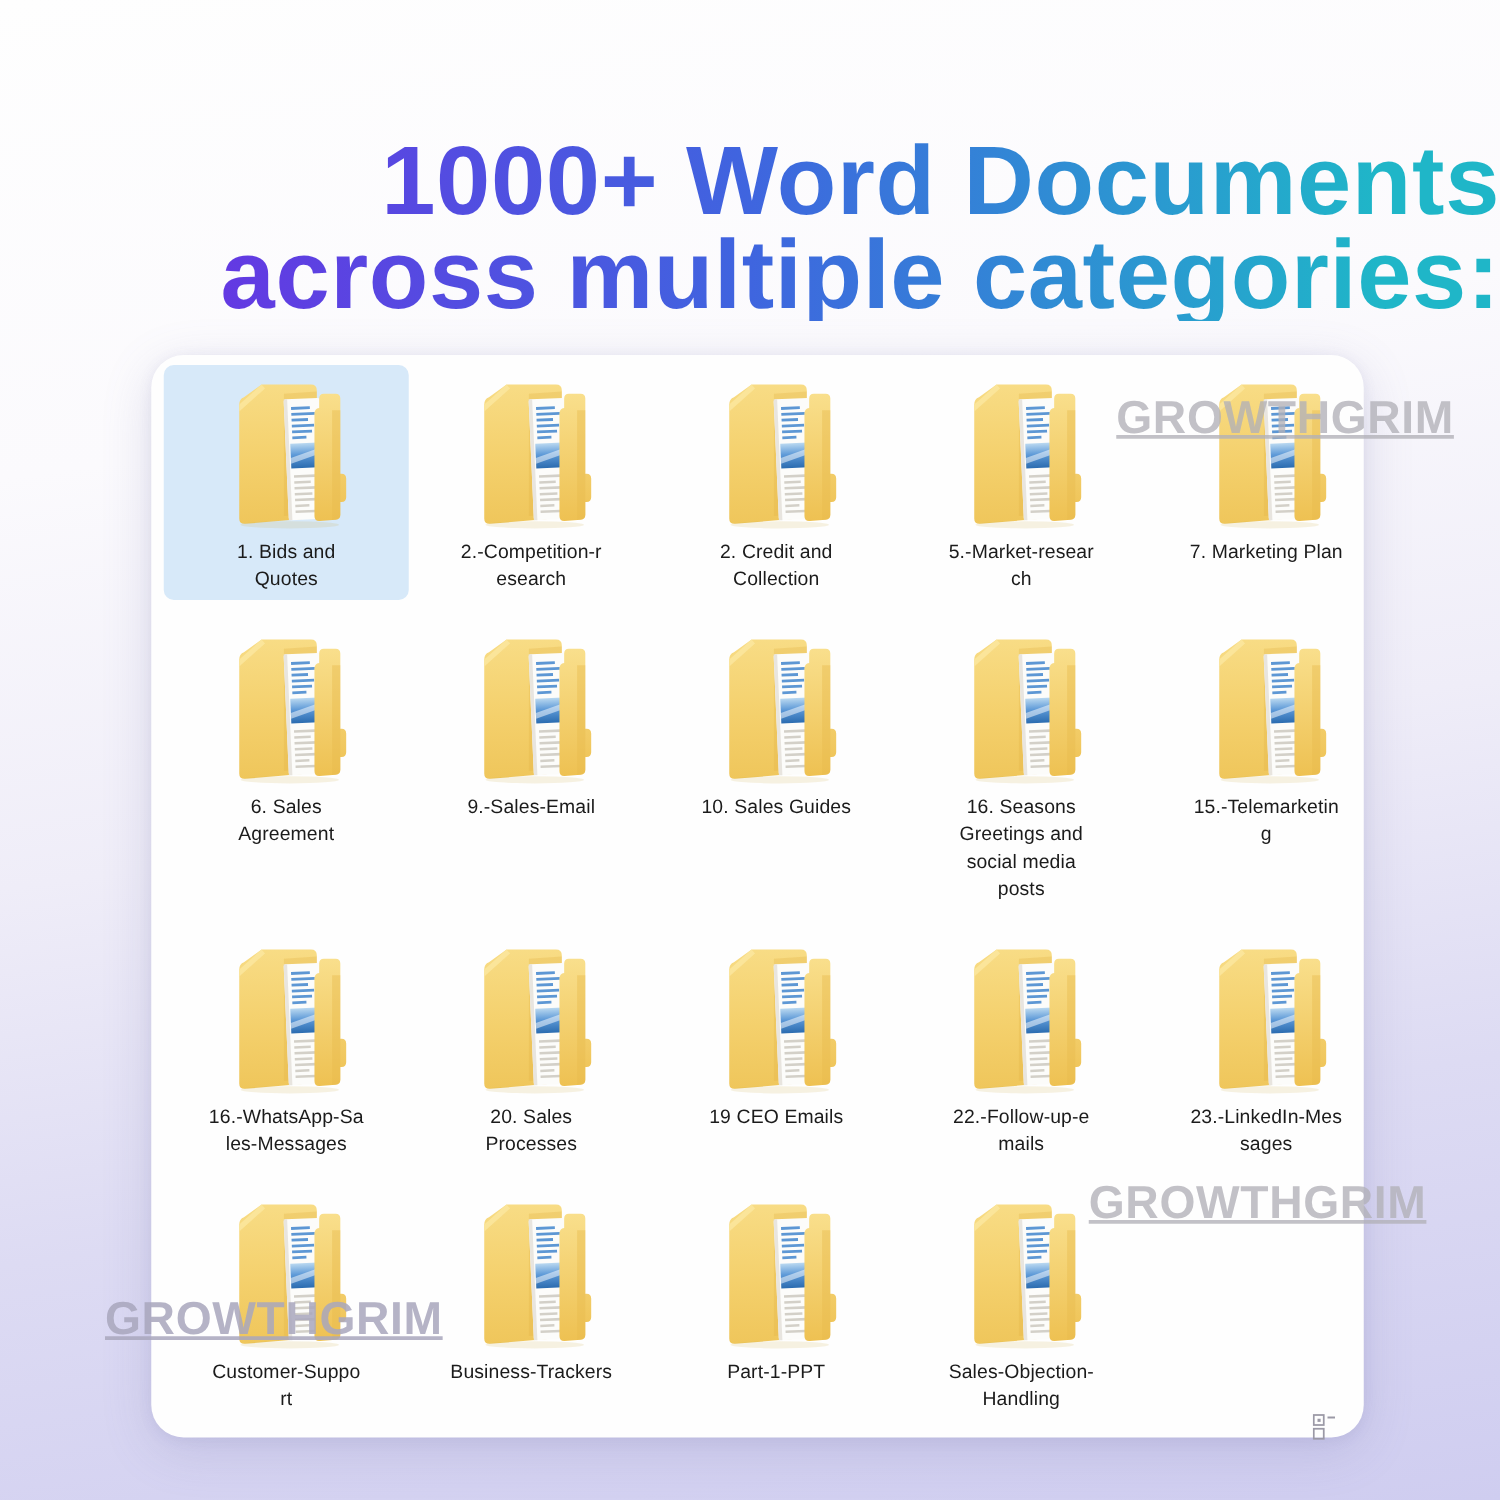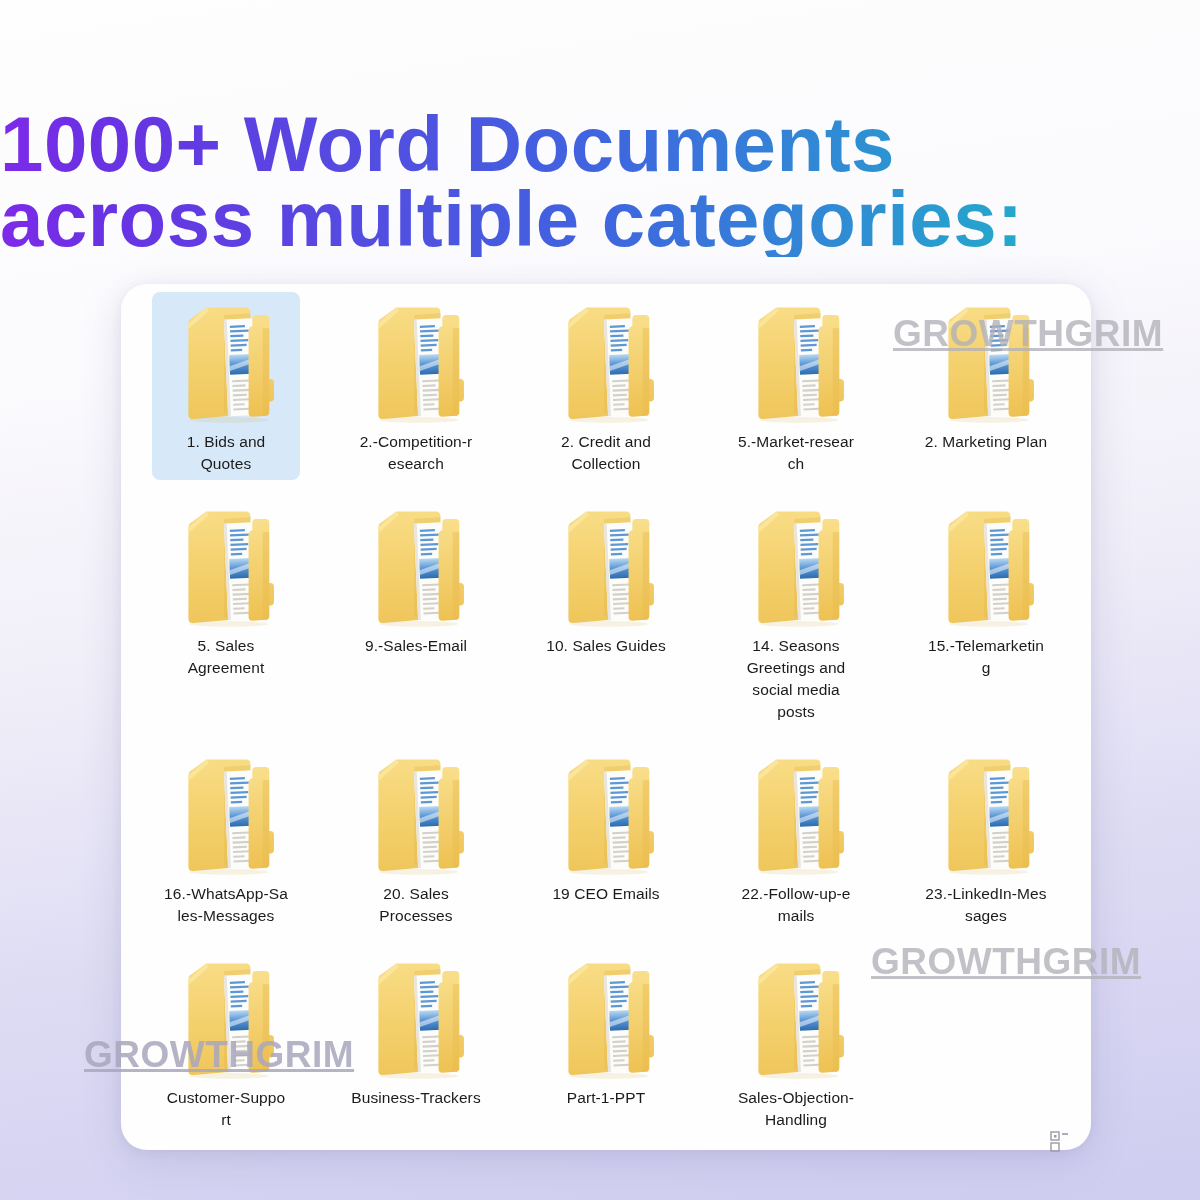--- a/index.html
+++ b/index.html
@@ -7,21 +7,21 @@
     width:1200px;height:1200px;overflow:hidden;
     font-family:"Liberation Sans","DejaVu Sans",sans-serif;
     background:linear-gradient(172deg,#fefefe 0%,#fbfafd 28%,#efedf8 52%,#dddbf3 74%,#cfcdf0 100%);
     position:relative;
   }
   .stage{position:absolute;inset:0;}
 
   
   .title{
     position:absolute;top:55px;left:0;right:0;
-    text-align:left;
+    text-align:right;
     font-size:78px;line-height:75px;font-weight:800;letter-spacing:.5px;
     background:linear-gradient(90deg,#7e2ae9 0%,#6a31e3 8%,#3f65df 50%,#1fb6c8 92%);
     -webkit-background-clip:text;background-clip:text;
     color:transparent;
     z-index:3;
   }
 
   
   .card{
     position:absolute;left:121px;top:284px;width:970px;height:866px;
@@ -29,21 +29,21 @@
     box-shadow:0 10px 40px rgba(110,108,165,.20),0 2px 10px rgba(110,108,165,.10);
     z-index:1;
   }
   .grid{
     position:relative;z-index:2;
     display:grid;grid-template-columns:repeat(5,1fr);
     row-gap:16px;padding:8px 10px 18px;
   }
   .tile{display:flex;flex-direction:column;align-items:center;}
   .tile-box{
-    width:148px;border-radius:8px;padding:8px 0 5px;
+    width:196px;border-radius:8px;padding:8px 0 5px;
     display:flex;flex-direction:column;align-items:center;
   }
   .tile.selected .tile-box{background:#d7e9f9;}
   .folder-svg{width:98px;height:126px;display:block;}
   .tile-label{
     margin-top:5px;text-align:center;white-space:pre-line;
     font-size:15.5px;line-height:22px;color:#1b1b1b;letter-spacing:.1px;
   }
 
   
@@ -147,31 +147,31 @@
       <div class="tile-label">5.-Market-resear
 ch</div>
     </div>
   </div>
 
   <div class="tile">
     <div class="tile-box">
       <svg class="folder-svg" viewBox="0 0 104 134">
         <use href="#folder-glyph"></use>
       </svg>
-      <div class="tile-label">2. Marketing Plan</div>
-    </div>
-  </div>
-
-
-  <div class="tile">
-    <div class="tile-box">
-      <svg class="folder-svg" viewBox="0 0 104 134">
-        <use href="#folder-glyph"></use>
-      </svg>
-      <div class="tile-label">5. Sales
+      <div class="tile-label">7. Marketing Plan</div>
+    </div>
+  </div>
+
+
+  <div class="tile">
+    <div class="tile-box">
+      <svg class="folder-svg" viewBox="0 0 104 134">
+        <use href="#folder-glyph"></use>
+      </svg>
+      <div class="tile-label">6. Sales
 Agreement</div>
     </div>
   </div>
 
   <div class="tile">
     <div class="tile-box">
       <svg class="folder-svg" viewBox="0 0 104 134">
         <use href="#folder-glyph"></use>
       </svg>
       <div class="tile-label">9.-Sales-Email</div>
@@ -185,21 +185,21 @@
       </svg>
       <div class="tile-label">10. Sales Guides</div>
     </div>
   </div>
 
   <div class="tile">
     <div class="tile-box">
       <svg class="folder-svg" viewBox="0 0 104 134">
         <use href="#folder-glyph"></use>
       </svg>
-      <div class="tile-label">14. Seasons
+      <div class="tile-label">16. Seasons
 Greetings and
 social media
 posts</div>
     </div>
   </div>
 
   <div class="tile">
     <div class="tile-box">
       <svg class="folder-svg" viewBox="0 0 104 134">
         <use href="#folder-glyph"></use>

